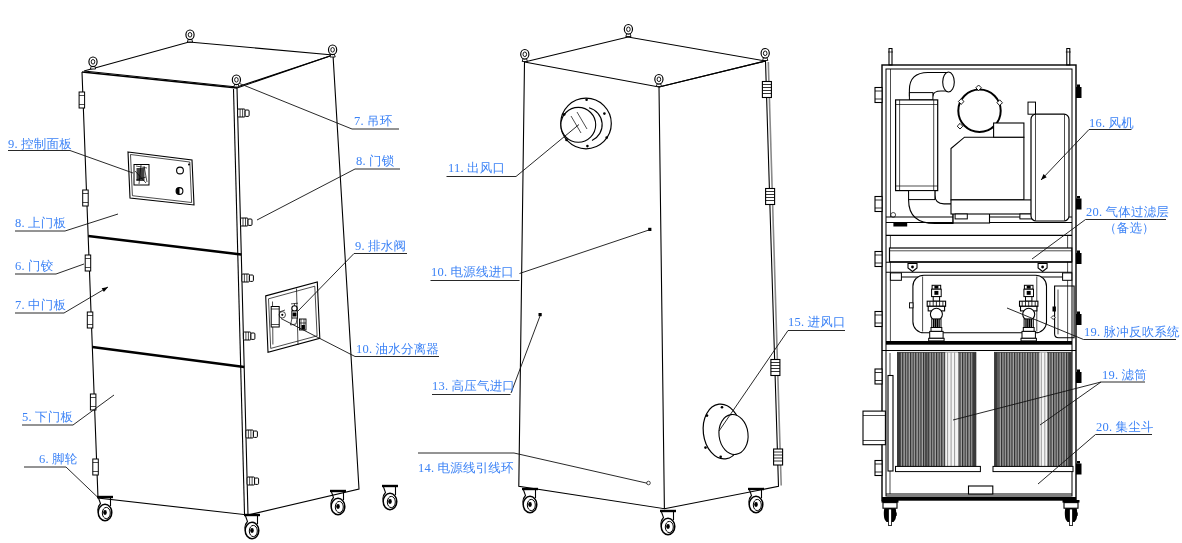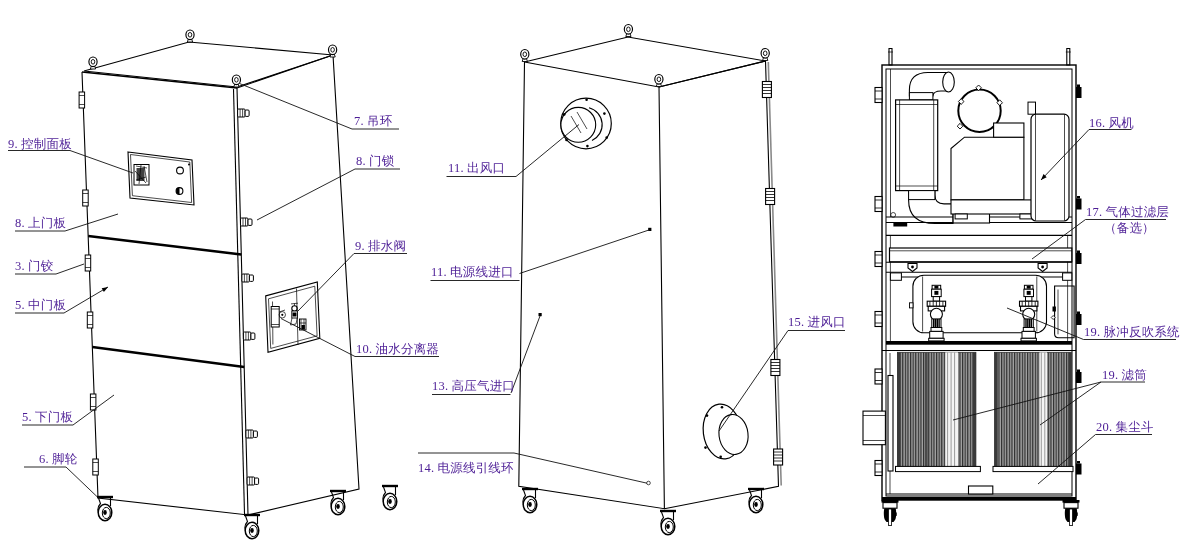--- a/index.html
+++ b/index.html
@@ -1,19 +1,19 @@
 <!DOCTYPE html>
 <html><head>
 <meta charset="utf-8">
 <style>
   html,body{margin:0;padding:0;background:#ffffff;}
   #stage{position:relative;width:1182px;height:543px;background:#ffffff;overflow:hidden;
          font-family:"DejaVu Sans", sans-serif;}
   #stage svg{position:absolute;left:0;top:0;}
-  .lbl{position:absolute;font-family:serif;font-size:12.5px;line-height:13px;color:#4c1d95;
+  .lbl{position:absolute;font-family:serif;font-size:12.5px;line-height:13px;color:#3b82f6;
        white-space:nowrap;letter-spacing:0.2px;}
   
   .ln{stroke:#000;stroke-width:1.1;fill:none;}
   .ln2{stroke:#000;stroke-width:1.5;fill:none;}
   .thick{stroke:#000;stroke-width:2.7;fill:none;}
   .thin{stroke:#000;stroke-width:0.7;fill:none;}
   .gray{stroke:#8a8a8a;stroke-width:1.6;fill:none;}
   .ldr{stroke:#111;stroke-width:0.9;fill:none;}
   .fillb{fill:#000;stroke:none;}
 </style>
@@ -392,32 +392,32 @@
     <path d="M 1041,180 L 1043.5,174.1 L 1046.7,177.2 Z" fill="#000"></path>
     <path class="ldr" d="M 1166,219.5 H 1085.5 L 1032,259"></path>
     <path class="ldr" d="M 1176,339.5 H 1083.5 L 1007,308"></path>
     <path class="ldr" d="M 1145,382 H 1101 L 953,420 M 1101,382 L 1040,425"></path>
     <path class="ldr" d="M 1152,434.5 H 1095.5 L 1038,484"></path>
   </g>
 </svg>
 
 <div class="lbl" style="left:8px;top:138px">9. 控制面板</div>
 <div class="lbl" style="left:15px;top:217px">8. 上门板</div>
-<div class="lbl" style="left:15px;top:260px">3. 门铰</div>
-<div class="lbl" style="left:15px;top:299px">5. 中门板</div>
+<div class="lbl" style="left:15px;top:260px">6. 门铰</div>
+<div class="lbl" style="left:15px;top:299px">7. 中门板</div>
 <div class="lbl" style="left:22px;top:411px">5. 下门板</div>
 <div class="lbl" style="left:39px;top:453px">6. 脚轮</div>
 <div class="lbl" style="left:354px;top:115px">7. 吊环</div>
 <div class="lbl" style="left:356px;top:155px">8. 门锁</div>
 <div class="lbl" style="left:355px;top:240px">9. 排水阀</div>
 <div class="lbl" style="left:356px;top:343px">10. 油水分离器</div>
 <div class="lbl" style="left:448px;top:162px">11. 出风口</div>
-<div class="lbl" style="left:431px;top:266px">11. 电源线进口</div>
+<div class="lbl" style="left:431px;top:266px">10. 电源线进口</div>
 <div class="lbl" style="left:432px;top:380px">13. 高压气进口</div>
 <div class="lbl" style="left:418px;top:462px">14. 电源线引线环</div>
 <div class="lbl" style="left:788px;top:316px">15. 进风口</div>
 <div class="lbl" style="left:1089px;top:117px">16. 风机</div>
-<div class="lbl" style="left:1086px;top:206px">17. 气体过滤层</div>
+<div class="lbl" style="left:1086px;top:206px">20. 气体过滤层</div>
 <div class="lbl" style="left:1104px;top:222px">（备选）</div>
 <div class="lbl" style="left:1084px;top:326px">19. 脉冲反吹系统</div>
 <div class="lbl" style="left:1102px;top:369px">19. 滤筒</div>
 <div class="lbl" style="left:1096px;top:421px">20. 集尘斗</div>
 </div>
 
 </body></html>

